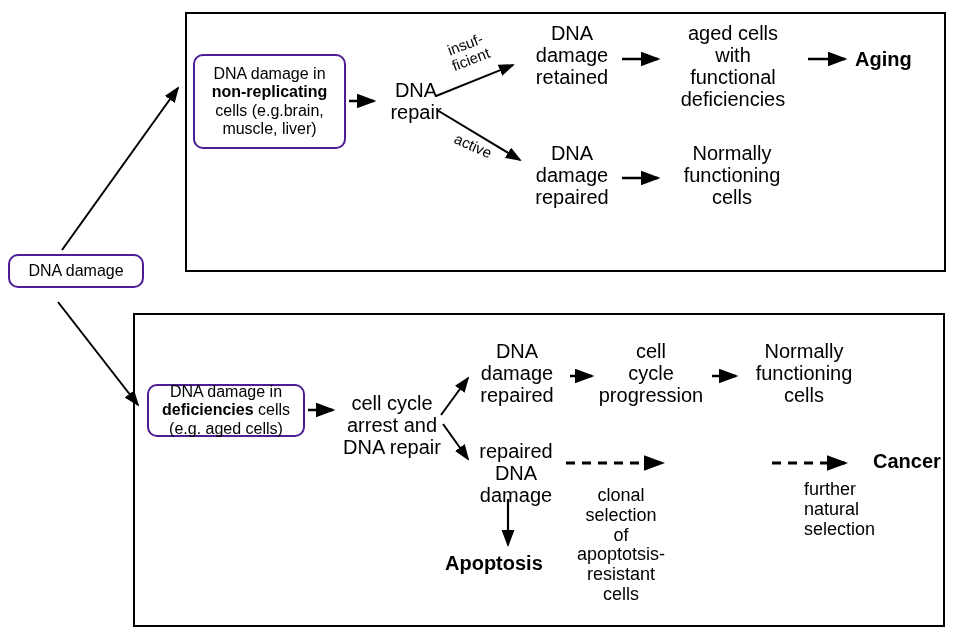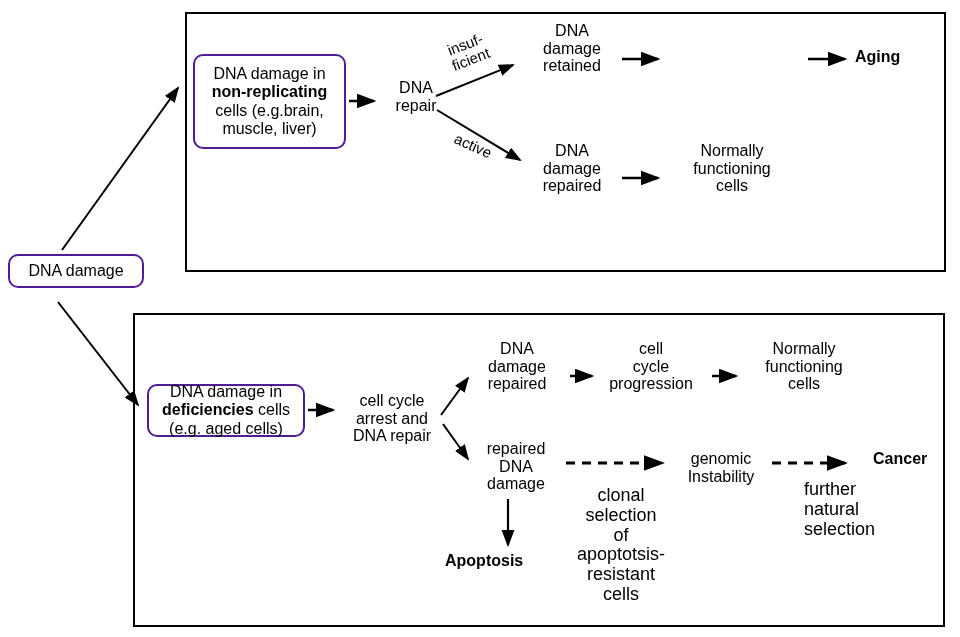--- a/index.html
+++ b/index.html
@@ -41,29 +41,29 @@
     justify-content: center;
     text-align: center;
     line-height: 1.14;
     font-size: 16px;
   }
   .rbox .inner { width: 100%; padding: 0 4px; }
   .lbl {
     position: absolute;
     text-align: center;
     line-height: 1.1;
-    font-size: 16px;
+    font-size: 20px;
     white-space: pre-line;
   }
   .lbl.small { font-size: 18px; }
   .bold { font-weight: bold; }
   .term {
     position: absolute;
     font-weight: bold;
-    font-size: 16px;
+    font-size: 20px;
     white-space: nowrap;
   }
   .rot {
     position: absolute;
     font-size: 15px;
     line-height: 1.05;
     text-align: center;
     white-space: pre-line;
   }
   .rot.up { transform: rotate(-21deg); transform-origin: center center; }
@@ -93,20 +93,24 @@
   <div class="lbl" style="left:380px; top:79px; width:72px;">DNA
 repair</div>
 
   <div class="rot up" style="left:432px; top:36px; width:72px;">insuf-
 ficient</div>
   <div class="rot down" style="left:442px; top:138px; width:62px;">active</div>
 
   <div class="lbl" style="left:524px; top:22px; width:96px;">DNA
 damage
 retained</div>
+  <div class="lbl" style="left:668px; top:22px; width:130px;">aged cells
+with
+functional
+deficiencies</div>
   <div class="term" style="left:855px; top:48px;">Aging</div>
 
   <div class="lbl" style="left:524px; top:142px; width:96px;">DNA
 damage
 repaired</div>
   <div class="lbl" style="left:668px; top:142px; width:128px;">Normally
 functioning
 cells</div>
 
   <div class="rbox" style="left:147px; top:384px; width:158px; height:53px;">
@@ -134,22 +138,20 @@
   <div class="lbl" style="left:469px; top:440px; width:94px;">repaired
 DNA
 damage</div>
   <div class="term" style="left:445px; top:552px;">Apoptosis</div>
   <div class="lbl small" style="left:570px; top:486px; width:102px;">clonal
 selection
 of
 apoptotsis-
 resistant
 cells</div>
-  <div class="lbl" style="left:672px; top:450px; width:98px;">genomic
-Instability</div>
   <div class="lbl small" style="left:768px; top:480px; width:90px; text-align:left;margin-left:36px;">further
 natural
 selection</div>
   <div class="term" style="left:853px; top:450px;margin-left:20px;">Cancer</div>
 
   <svg class="layer" viewBox="0 0 960 637">
     <defs>
       <marker id="ah" markerWidth="8" markerHeight="8" refX="7" refY="3" orient="auto" markerUnits="strokeWidth">
         <path d="M0,0 L8,3 L0,6 z" fill="#000"></path>
       </marker>

